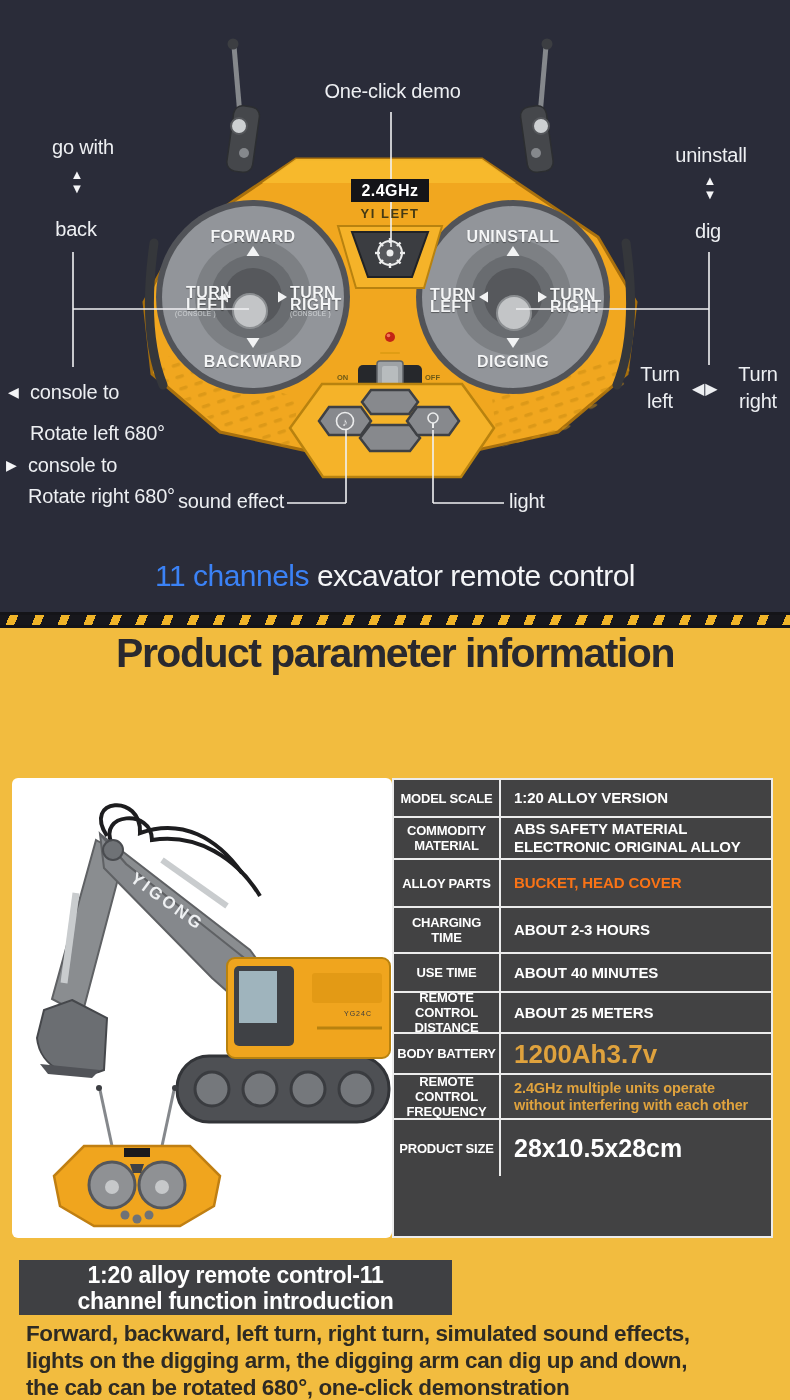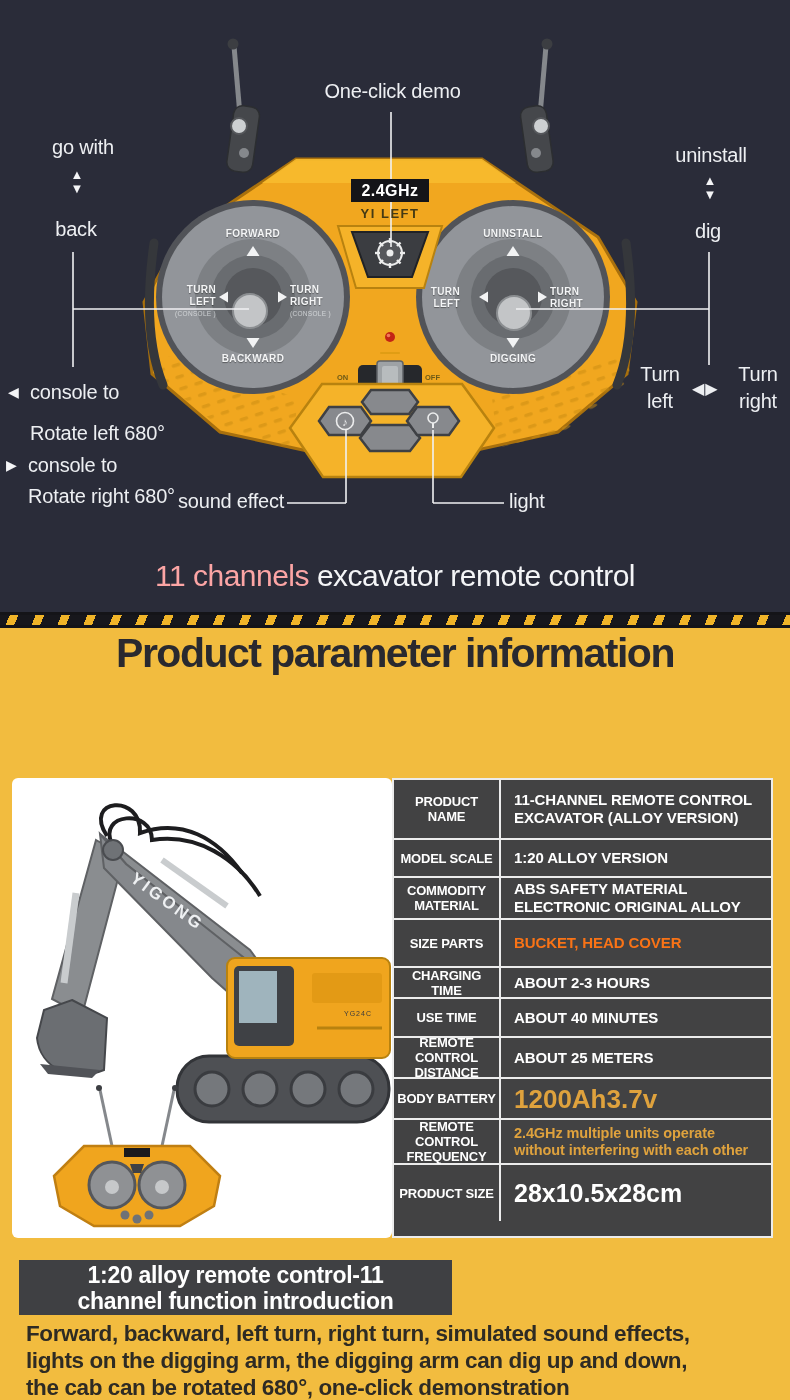--- a/index.html
+++ b/index.html
@@ -6,31 +6,31 @@
   *{box-sizing:border-box;font-family:"Liberation Sans",sans-serif;}
   .stage{position:relative;width:790px;height:1400px;overflow:hidden;background:#f2bc3f;margin:0 auto;}
 
   
   .top{position:absolute;left:0;top:0;width:790px;height:612px;background:#2a2c39;}
   .top svg{position:absolute;left:0;top:0;}
   .lbl{position:absolute;color:#edeff2;font-size:20px;letter-spacing:-0.2px;white-space:nowrap;}
   .lbl.center{text-align:center;}
   .arrow-stack{position:absolute;color:#f4f5f7;font-size:13px;line-height:14px;text-align:center;width:22px;}
   .tri{position:absolute;color:#f4f5f7;font-size:14px;}
-  .dial-lbl{position:absolute;color:#f4f5f6;font-size:10px;font-weight:bold;letter-spacing:.4px;
+  .dial-lbl{position:absolute;color:#f4f5f6;font-size:16px;font-weight:bold;letter-spacing:.4px;
             text-shadow:0 1px 1px rgba(0,0,0,.4);white-space:nowrap;}
   .dial-sub{position:absolute;color:#eceff1;font-size:6.5px;opacity:.7;letter-spacing:.3px;white-space:nowrap;}
   .freq-badge{position:absolute;left:351px;top:179px;width:78px;height:23px;background:#141418;color:#fff;
               font-size:16px;font-weight:bold;text-align:center;line-height:23px;letter-spacing:.5px;}
   .brand{position:absolute;left:351px;top:206px;width:78px;text-align:center;color:#443a14;
          font-size:13px;font-weight:bold;letter-spacing:1.5px;}
   .sw-lbl{position:absolute;font-size:7.5px;font-weight:bold;color:#6e5a17;}
   .top-title{position:absolute;left:0;top:559px;width:790px;text-align:center;font-size:30px;
              letter-spacing:-0.5px;color:#f4f5f7;}
-  .top-title .accent{color:#fca5a5;}
+  .top-title .accent{color:#3b82f6;}
 
   
   .stripe{position:absolute;left:0;top:612px;width:790px;height:16px;background:#17171c;
           border-top:3px solid #141418;border-bottom:3px solid #141418;}
   .stripe .inner{width:100%;height:100%;
      background:repeating-linear-gradient(112deg,#17171c 0 9px,#f0b428 9px 17px,#17171c 17px 24px);}
 
   
   .heading{position:absolute;left:0;top:630px;width:790px;text-align:center;font-size:41px;font-weight:800;
            letter-spacing:-1.5px;color:#29292f;}
@@ -42,21 +42,21 @@
   .row{display:flex;border-bottom:2px solid #ececec;flex:0 0 auto;}
   .row:last-child{border-bottom:none;}
   .cell-l{width:107px;border-right:2px solid #ececec;display:flex;align-items:center;justify-content:center;
           text-align:center;color:#fff;font-size:13px;font-weight:600;letter-spacing:-0.2px;line-height:15px;padding:2px;}
   .cell-v{flex:1;display:flex;align-items:center;color:#fff;font-size:15px;font-weight:600;
           letter-spacing:-0.1px;line-height:18px;padding:2px 8px 2px 13px;}
   .cell-v.accent{color:#f97316;}
   .cell-v.accent-sm{color:#dfa23d;font-size:14.5px;line-height:17px;}
   .cell-v.big{font-size:25px;letter-spacing:0;}
   .cell-v.big-accent{color:#dfa23d;font-size:26px;letter-spacing:0;border-radius:17px;}
-  .r0{height:60px}.r1{height:38px}.r2{height:42px}.r3{height:48px}.r4{height:31px}
+  .r0{height:60px}.r1{height:38px}.r2{height:42px}.r3{height:48px}.r4{height:46px}
   .r5{height:39px}.r6{height:41px}.r7{height:41px}.r8{height:45px}.r9{height:56px}
 
   
   .foot-badge{position:absolute;left:19px;top:1260px;width:433px;height:55px;background:#3f4043;
               color:#fff;text-align:center;font-weight:bold;font-size:23px;line-height:26px;padding-top:2px;
               letter-spacing:-0.3px;}
   .foot-text{position:absolute;left:26px;top:1320px;width:750px;color:#2e2b24;font-size:22.5px;
              font-weight:600;letter-spacing:-0.4px;line-height:27px;}
 </style>
 </head>
@@ -299,34 +299,30 @@
         <circle cx="150" cy="409" r="7" fill="#c6c8ca"></circle>
         <polygon points="118,386 132,386 129,395 121,395" fill="#3f4145"></polygon>
         <circle cx="113" cy="437" r="4.5" fill="#6f7276"></circle>
         <circle cx="125" cy="441" r="4.5" fill="#6f7276"></circle>
         <circle cx="137" cy="437" r="4.5" fill="#6f7276"></circle>
       </g>
     </svg>
   </div>
 
   <div class="spec-table">
-    <div class="row r0">
-        <div class="cell-l">PRODUCT NAME</div>
-        <div class="cell-v">11-CHANNEL REMOTE CONTROL EXCAVATOR (ALLOY VERSION)</div>
-      </div>
     <div class="row r1">
         <div class="cell-l">MODEL SCALE</div>
         <div class="cell-v">1:20 ALLOY VERSION</div>
       </div>
     <div class="row r2">
         <div class="cell-l">COMMODITY MATERIAL</div>
         <div class="cell-v">ABS SAFETY MATERIAL ELECTRONIC ORIGINAL ALLOY</div>
       </div>
     <div class="row r3">
-        <div class="cell-l">SIZE PARTS</div>
+        <div class="cell-l">ALLOY PARTS</div>
         <div class="cell-v accent">BUCKET, HEAD COVER</div>
       </div>
     <div class="row r4">
         <div class="cell-l">CHARGING TIME</div>
         <div class="cell-v">ABOUT 2-3 HOURS</div>
       </div>
     <div class="row r5">
         <div class="cell-l">USE TIME</div>
         <div class="cell-v">ABOUT 40 MINUTES</div>
       </div>

